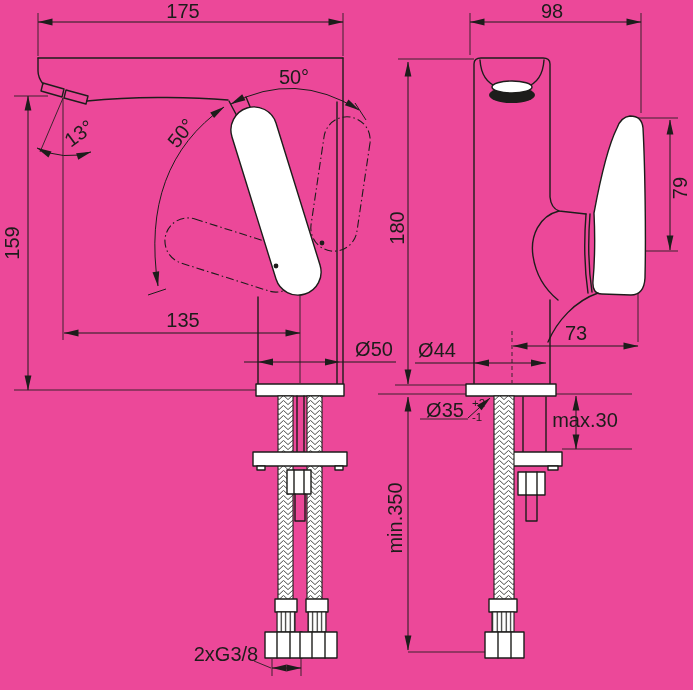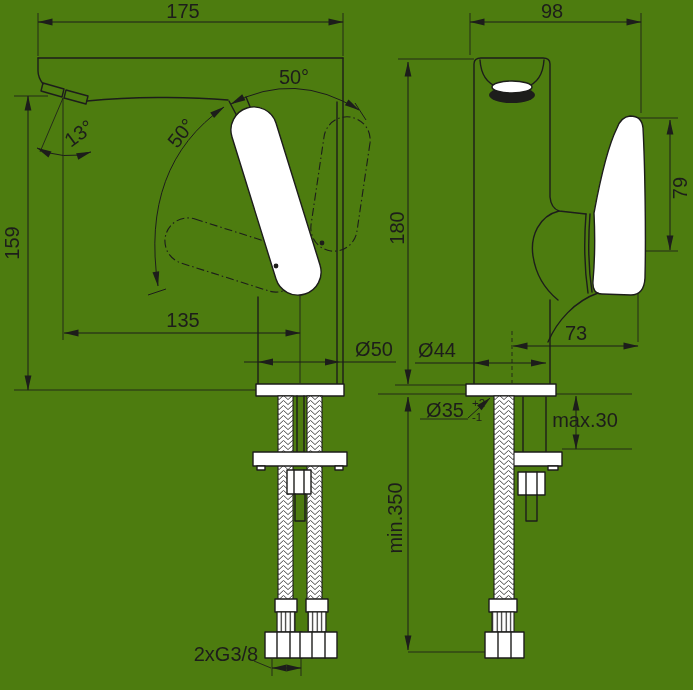--- a/index.html
+++ b/index.html
@@ -1,16 +1,16 @@
 <!DOCTYPE html>
 <html><head>
 <meta charset="utf-8">
 <style>
   html,body{margin:0;padding:0;background:#fff;}
-  .stage{position:relative;width:693px;height:690px;background:#4d7c0f;overflow:hidden;
+  .stage{position:relative;width:693px;height:690px;background:#ec4899;overflow:hidden;
          font-family:"Liberation Sans", sans-serif;text-align:center;}
   svg{display:block;}
   svg text{fill:#1d1d1b;font-family:"Liberation Sans",sans-serif;font-size:20px;}
   svg text.small{font-size:11.5px;}
   .part{stroke:#1d1d1b;stroke-width:1.4;fill:none;stroke-linecap:round;stroke-linejoin:round;}
   .partf{stroke:#1d1d1b;stroke-width:1.4;fill:#ffffff;stroke-linejoin:round;}
   .dash{stroke:#1d1d1b;stroke-width:1.1;fill:none;stroke-dasharray:8 3 1.5 3;stroke-linejoin:round;}
   .dim{stroke:#1d1d1b;stroke-width:1;fill:none;}
   .thin{stroke:#1d1d1b;stroke-width:0.85;fill:none;}
   .cl{stroke:#1d1d1b;stroke-width:0.85;fill:none;stroke-dasharray:4 3;}

